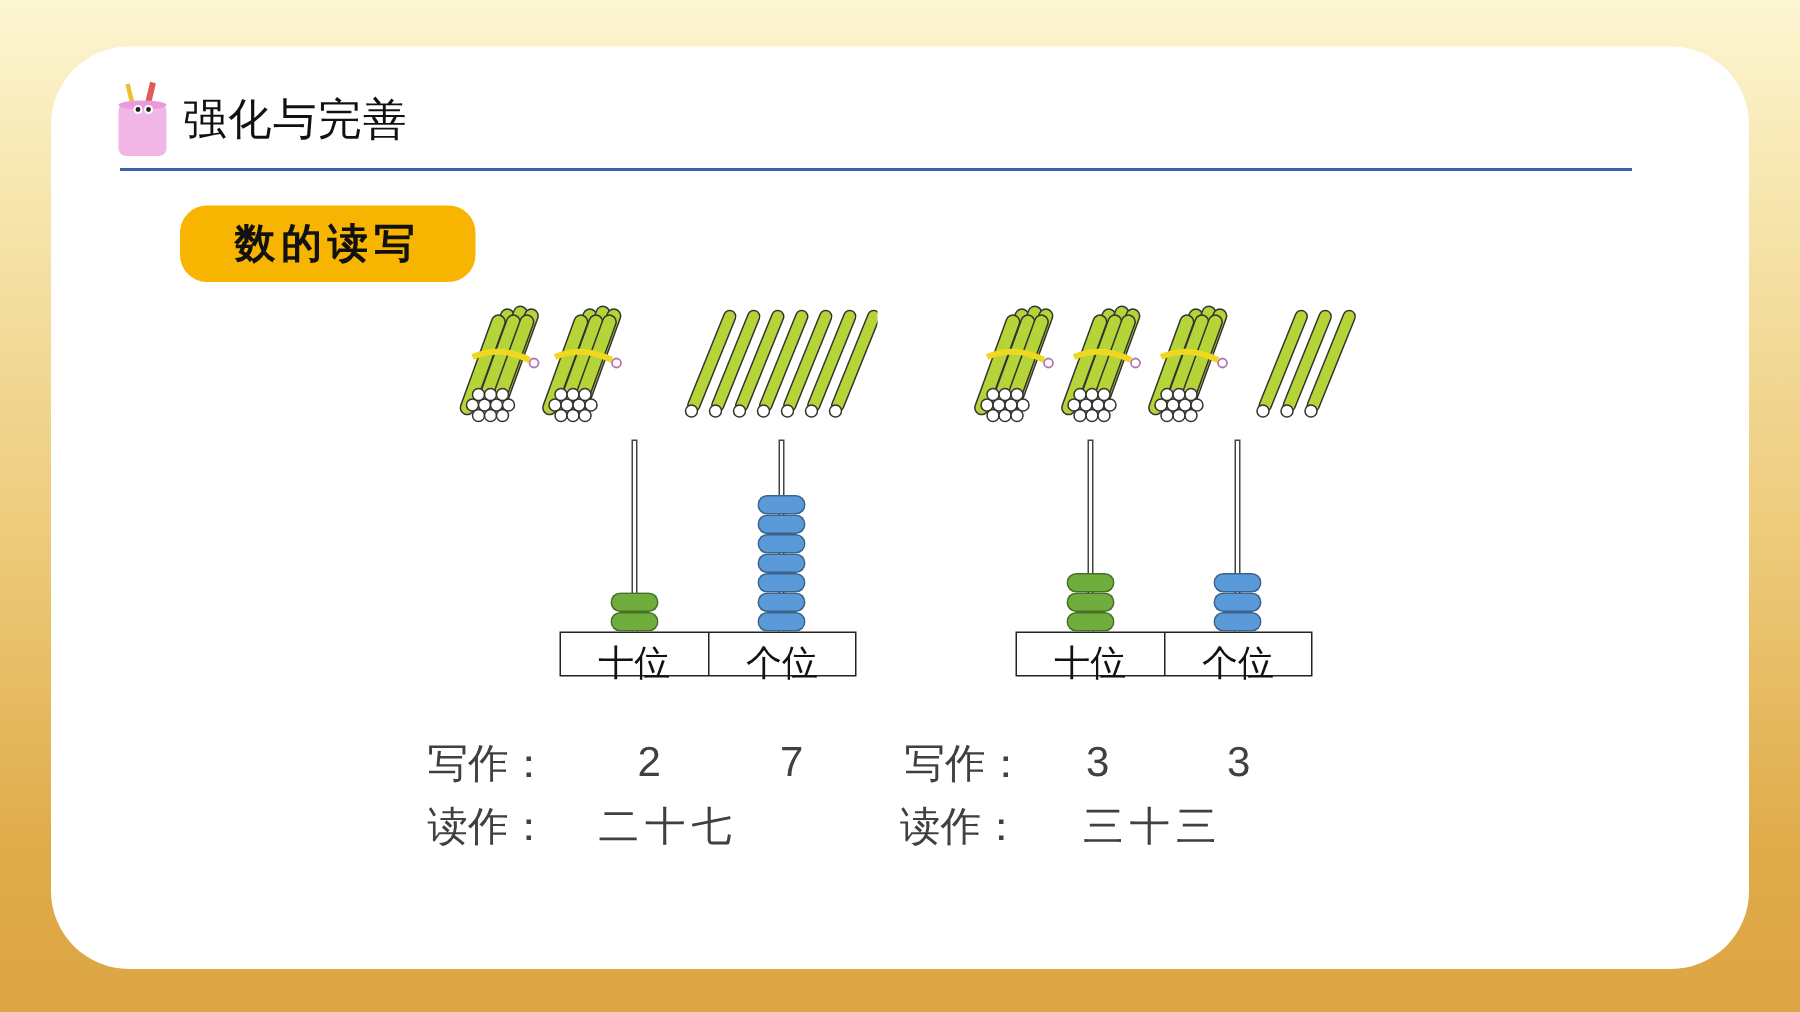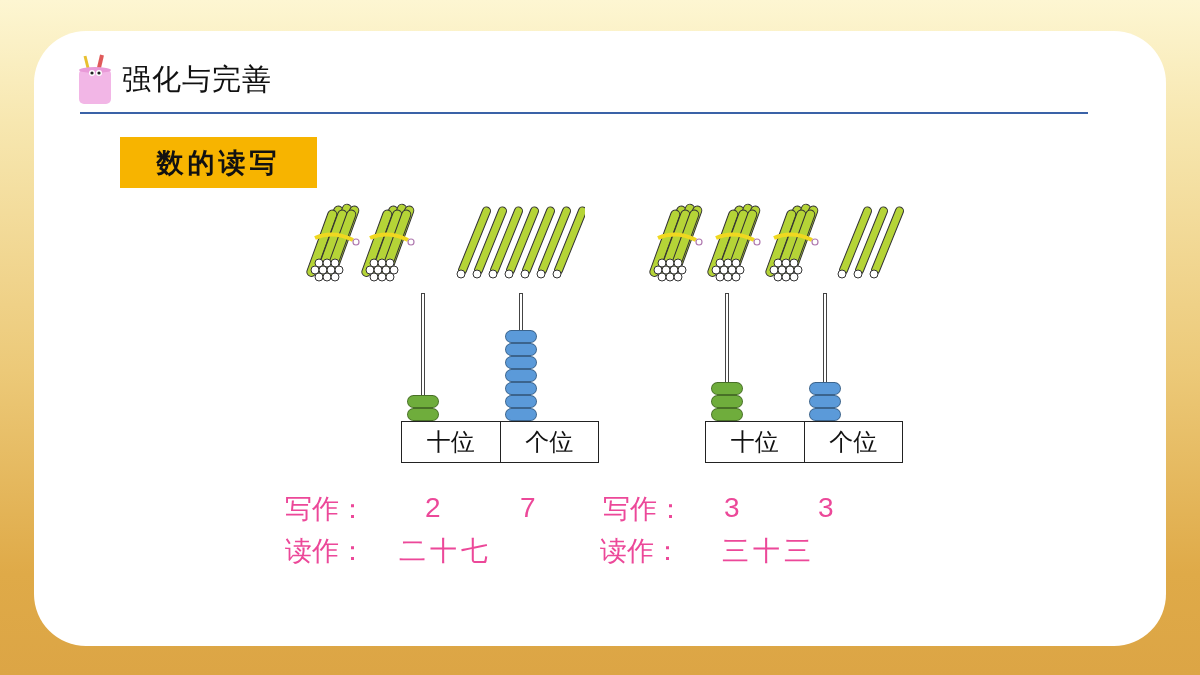--- a/index.html
+++ b/index.html
@@ -14,37 +14,37 @@
   }
   .header-icon { position:absolute; left:76px; top:52px; width:38px; height:54px; }
   .title {
     position:absolute; left:122px; top:60px; font-size:29px; color:#111;
     letter-spacing:1px; font-family:"DejaVu Sans", sans-serif;
   }
   .divider { position:absolute; left:80px; top:112px; width:1008px; height:2px; background:#3a62a7; }
   .section-tag {
     position:absolute; left:120px; top:137px; width:197px; height:51px;
     background:#f7b400; color:#111; font-family:"DejaVu Serif", serif;
-    font-size:27px; font-weight:bold; line-height:51px; text-align:center; letter-spacing:4px;
+    font-size:27px; font-weight:bold; line-height:51px; text-align:center; letter-spacing:4px;border-radius:18px;
   }
   .sticks { position:absolute; }
   .abacus { position:absolute; }
   .rod { position:absolute; width:4px; border:1px solid #444; background:#fff; box-sizing:border-box; }
   .bead { position:absolute; width:32px; height:13px; border-radius:7px; border:1px solid rgba(0,0,0,0.35); box-sizing:border-box; }
   .bead.green { background:#6fad3c; }
   .bead.blue { background:#5b9ad9; }
   .place-box {
-    position:absolute; height:42px; border:1.5px solid #222; box-sizing:border-box; display:flex; background:#fff;margin-left:28px;
+    position:absolute; height:30px; border:1.5px solid #222; box-sizing:border-box; display:flex; background:#fff;
   }
   .place-cell {
     flex:1; text-align:center; line-height:40px; font-size:24px; color:#111;
     font-family:"DejaVu Serif", serif;
   }
   .place-cell + .place-cell { border-left:1.5px solid #222;text-align:center; }
-  .line-text { position:absolute; font-size:27px; color:#ec4899; font-family:"DejaVu Serif", serif; white-space:pre; }
+  .line-text { position:absolute; font-size:27px; color:#404040; font-family:"DejaVu Serif", serif; white-space:pre; }
   .num { font-family:"Liberation Sans", sans-serif; font-size:28px; }
 </style>
 </head>
 <body>
 
 <div class="card"></div>
 
 <svg class="header-icon" viewBox="0 0 38 54">
   <line x1="9" y1="4" x2="13" y2="20" stroke="#e8c030" stroke-width="3"></line>
   <line x1="26" y1="3" x2="22" y2="20" stroke="#e05a5a" stroke-width="4"></line>

